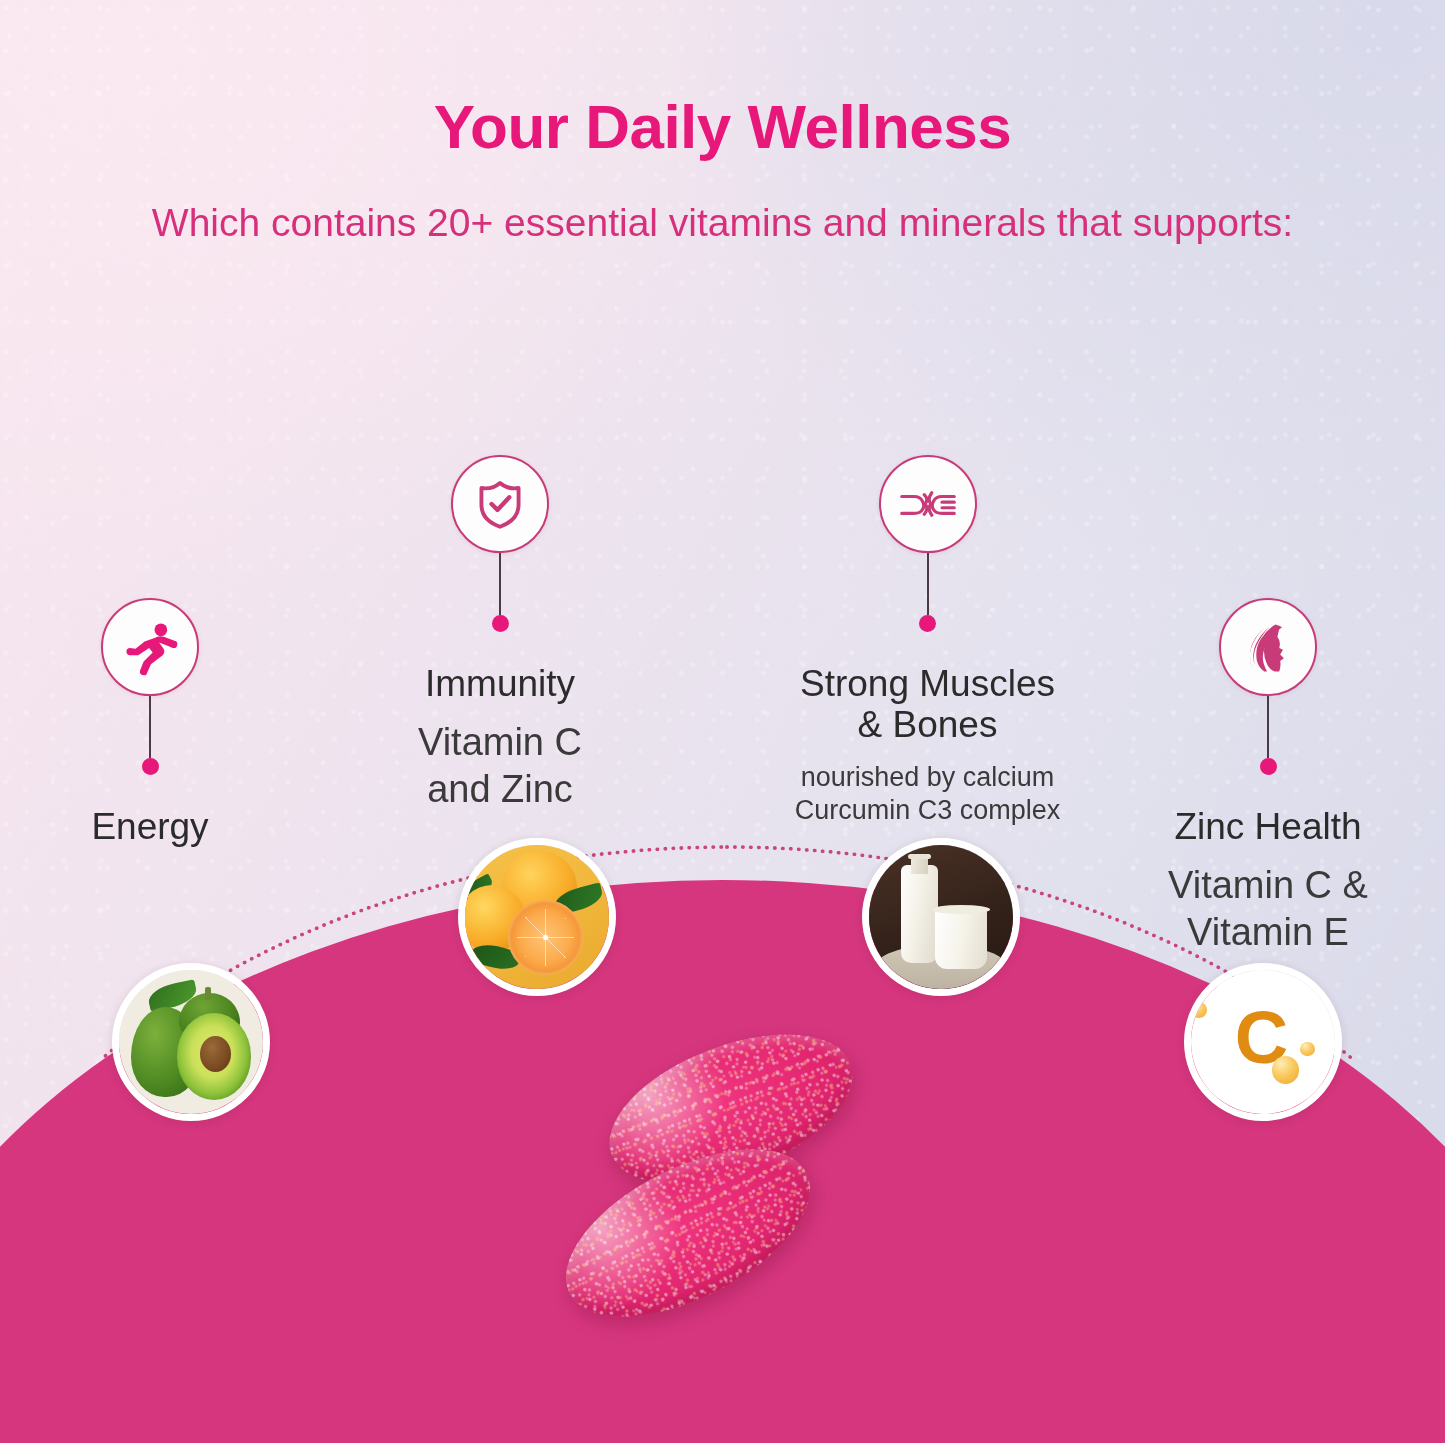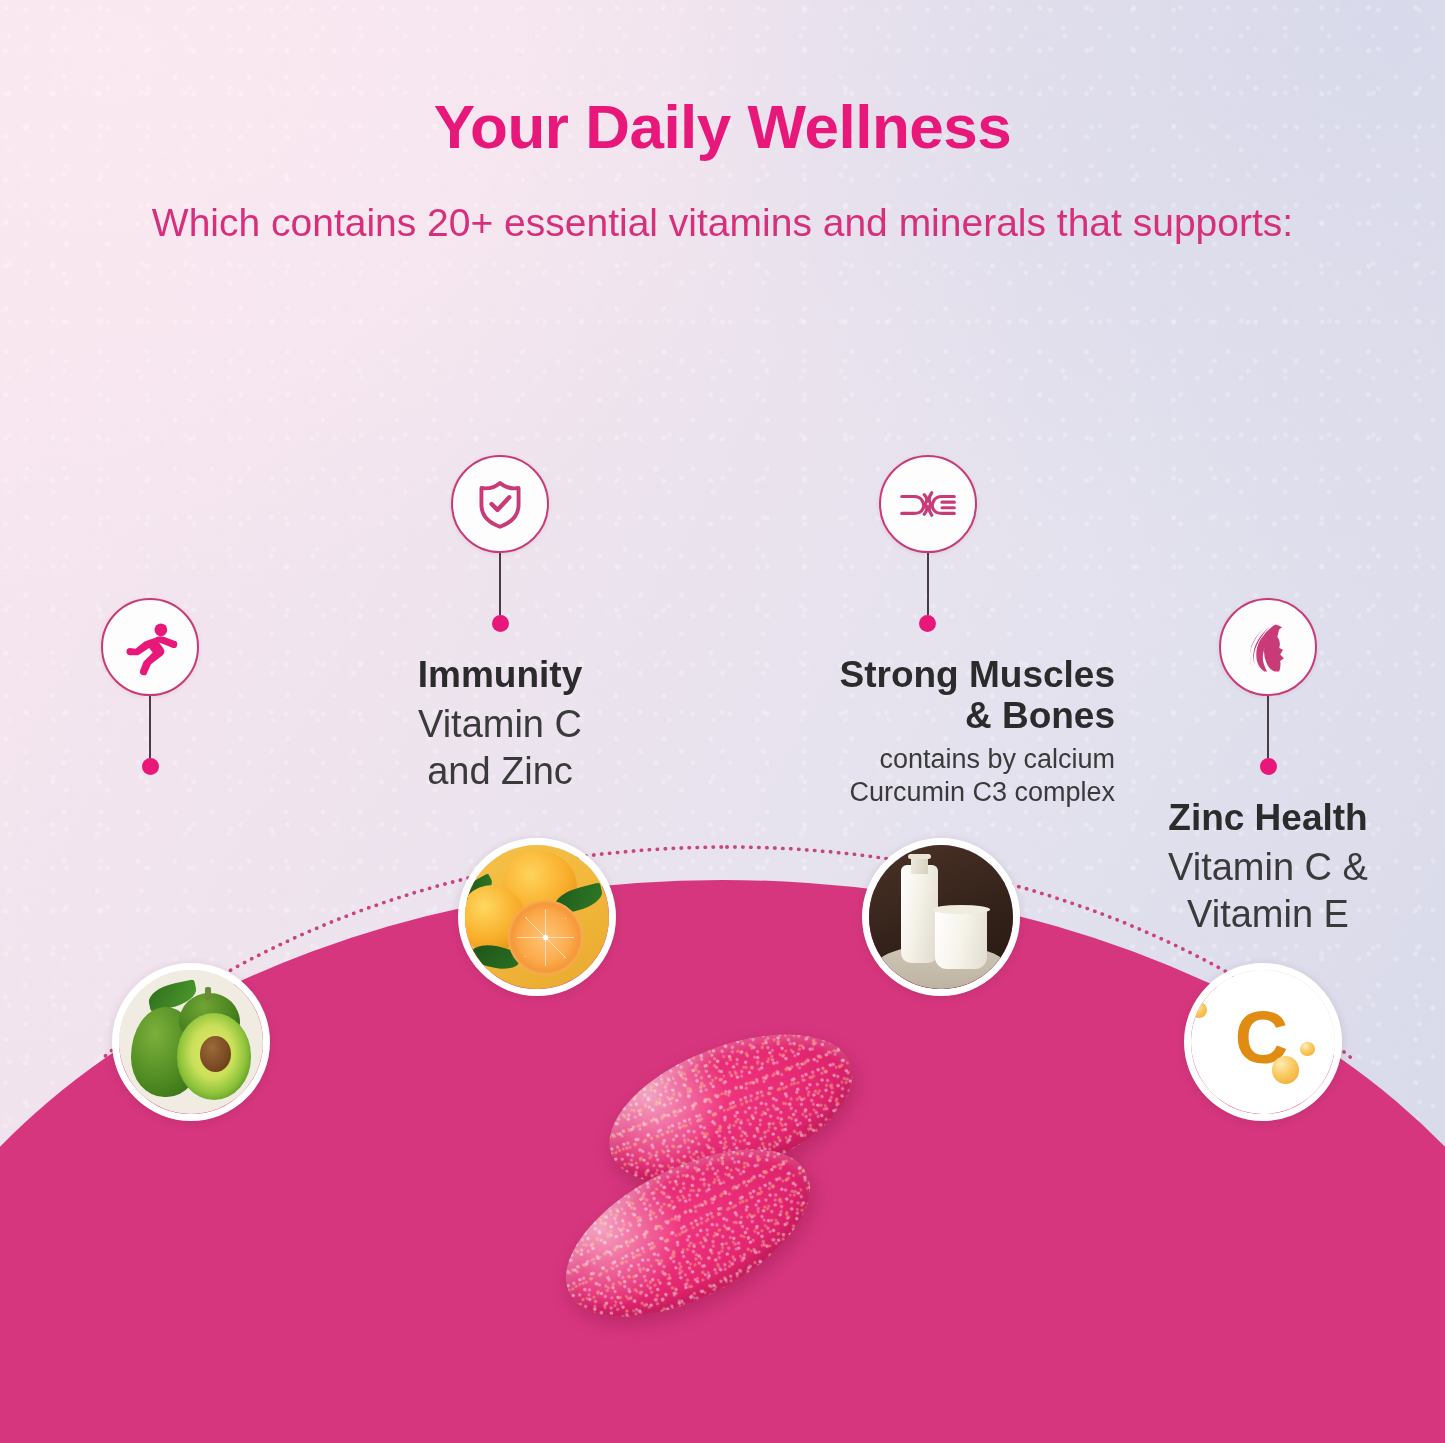--- a/index.html
+++ b/index.html
@@ -126,23 +126,23 @@
   }
   .stem-dot {
     width: 17px;
     height: 17px;
     border-radius: 50%;
     background: #e8187a;
     margin: 0 auto;
   }
 
   .feat-title {
-    margin: 0;
+    margin: 9px;
     font-size: 37px;
-    font-weight: 700;
+    font-weight: 400;
     color: #2b2b2b;
     line-height: 1.12;
     white-space: pre-line;
   }
   .feat-sub {
     margin: 0;
     padding-top: 6px;
     font-size: 38px;
     font-weight: 400;
     color: #3a3a3a;
@@ -154,21 +154,21 @@
   #feature-energy      { left: 15px;   top: 598px;  width: 270px; }
   #feature-energy .stem        { height: 62px; }
   #feature-energy .text-block  { padding-top: 22px; }
 
   #feature-immunity    { left: 365px;  top: 455px;  width: 270px; }
   #feature-immunity .stem      { height: 62px; }
   #feature-immunity .text-block{ padding-top: 22px; }
 
   #feature-bones       { left: 740px;  top: 455px;  width: 375px; }
   #feature-bones .stem         { height: 62px; }
-  #feature-bones .text-block   { padding-top: 22px; text-align: right; }
+  #feature-bones .text-block   { padding-top: 22px; }
   #feature-bones .feat-sub     { font-size: 27px; }
 
   #feature-skin        { left: 1118px; top: 598px;  width: 300px; }
   #feature-skin .stem          { height: 62px; }
   #feature-skin .text-block    { padding-top: 22px; }
 
   
   .photo-bubble {
     position: absolute;
     border-radius: 50%;
@@ -398,20 +398,21 @@
   <div class="feature" id="feature-energy">
     <div class="icon-badge">
       <svg width="58" height="58" viewBox="0 0 64 64" aria-hidden="true">
         <circle cx="44" cy="13" r="7" fill="#e8187a"></circle>
         <path d="M37 22 L26 26 L16 34 L10 33 Q6 33 6 37 Q6 41 10 41 L19 41 L31 33 L35 38 L25 48 L21 58 Q20 62 24 63 Q28 64 29 60 L33 51 L46 41 Q49 38 47 34 L42 27 L50 30 L57 33 Q61 34 62 30 Q63 26 59 25 L48 21 Q42 19 37 22 Z" fill="#e8187a"></path>
       </svg>
     </div>
     <div class="stem"></div>
     <div class="stem-dot"></div>
     <div class="text-block">
+      <p class="feat-title">Energy</p>
     </div>
   </div>
 
   <div class="feature" id="feature-immunity">
     <div class="icon-badge">
       <svg width="54" height="54" viewBox="0 0 64 64" aria-hidden="true">
         <path d="M32 7 C25 13 16 14 10 13 L10 33 C10 47 21 55 32 59 C43 55 54 47 54 33 L54 13 C48 14 39 13 32 7 Z" fill="none" stroke="#c93b78" stroke-width="4.6" stroke-linejoin="round"></path>
         <path d="M22 32 L29 39 L43 24" fill="none" stroke="#c93b78" stroke-width="5.2" stroke-linecap="round" stroke-linejoin="round"></path>
       </svg>
     </div>
@@ -435,21 +436,21 @@
           <path d="M47 30 L60 30"></path>
           <path d="M47 36 L60 36"></path>
         </g>
       </svg>
     </div>
     <div class="stem"></div>
     <div class="stem-dot"></div>
     <div class="text-block">
       <p class="feat-title">Strong Muscles
 &amp; Bones</p>
-      <p class="feat-sub">contains by calcium
+      <p class="feat-sub">nourished by calcium
 Curcumin C3 complex</p>
     </div>
   </div>
 
   <div class="feature" id="feature-skin">
     <div class="icon-badge">
       <svg width="60" height="60" viewBox="0 0 64 64" aria-hidden="true">
         <path d="M40 8 Q30 14 24 24 Q18 34 20 46 Q22 54 28 58 L31 58 Q25 48 27 38 Q29 28 37 20 Q43 14 47 11 Q44 9 40 8 Z" fill="#c93b78"></path>
         <path d="M34 10 Q24 18 19 29 Q14 40 18 52 Q15 40 20 30 Q25 19 34 10 Z" fill="#c93b78"></path>
         <path d="M28 12 Q18 21 14 33 Q11 43 15 54 Q11 42 14 32 Q18 20 28 12 Z" fill="#c93b78"></path>

